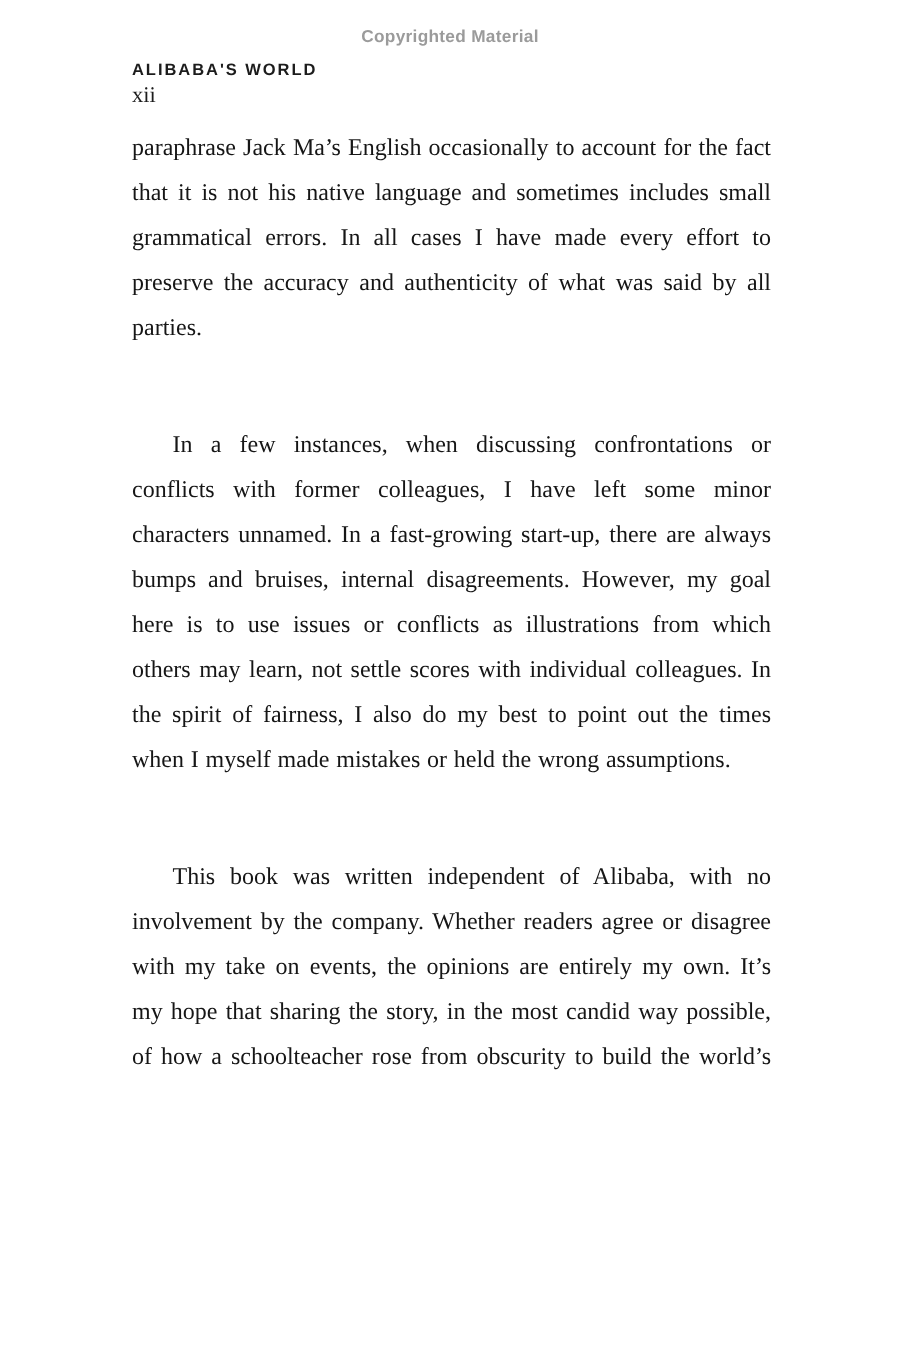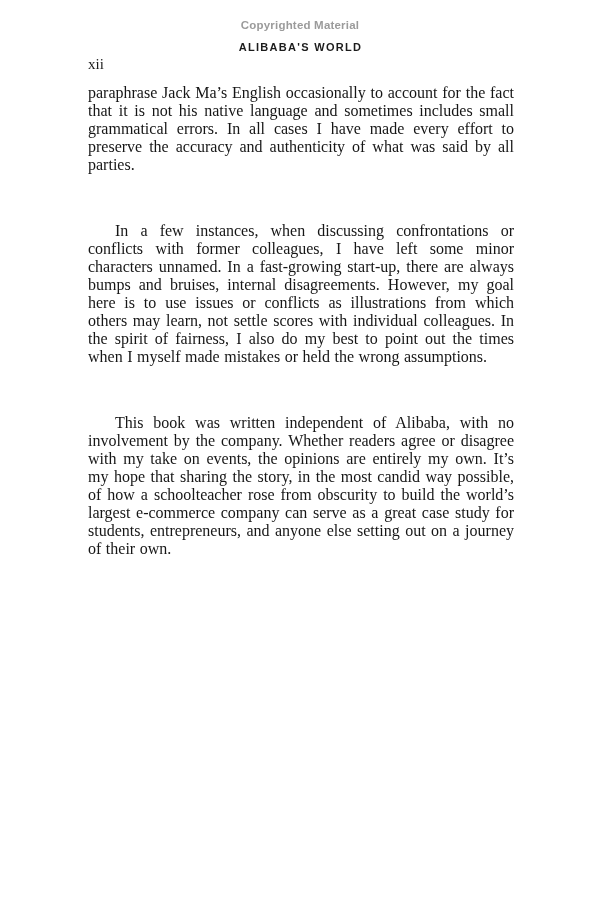--- a/index.html
+++ b/index.html
@@ -43,34 +43,33 @@
     top: 16px;
     font-size: 15px;
     font-family: Liberation Serif, serif;
     color: #1c1c1c;
   }
   .head-title {
     position: absolute;
     left: 0;
     right: 0;
     top: 1px;
-    text-align: center;
     font-family: "Liberation Sans", sans-serif;
     font-size: 11px;
     font-weight: bold;
     letter-spacing: 1.3px;
     color: #1c1c1c;
   }
   .body-text {
     position: absolute;
     top: 84px;
     left: 88px;
     width: 426px;
     font-size: 16px;
-    line-height: 18px;
+    line-height: 30px;
     text-align: justify;
     color: #161616;
     word-spacing: 0.5px;
   }
   .para { margin: 0; }
   .para.indent { text-indent: 27px; margin-top: 48px; }
 </style>
 </head>
 <body>
 

